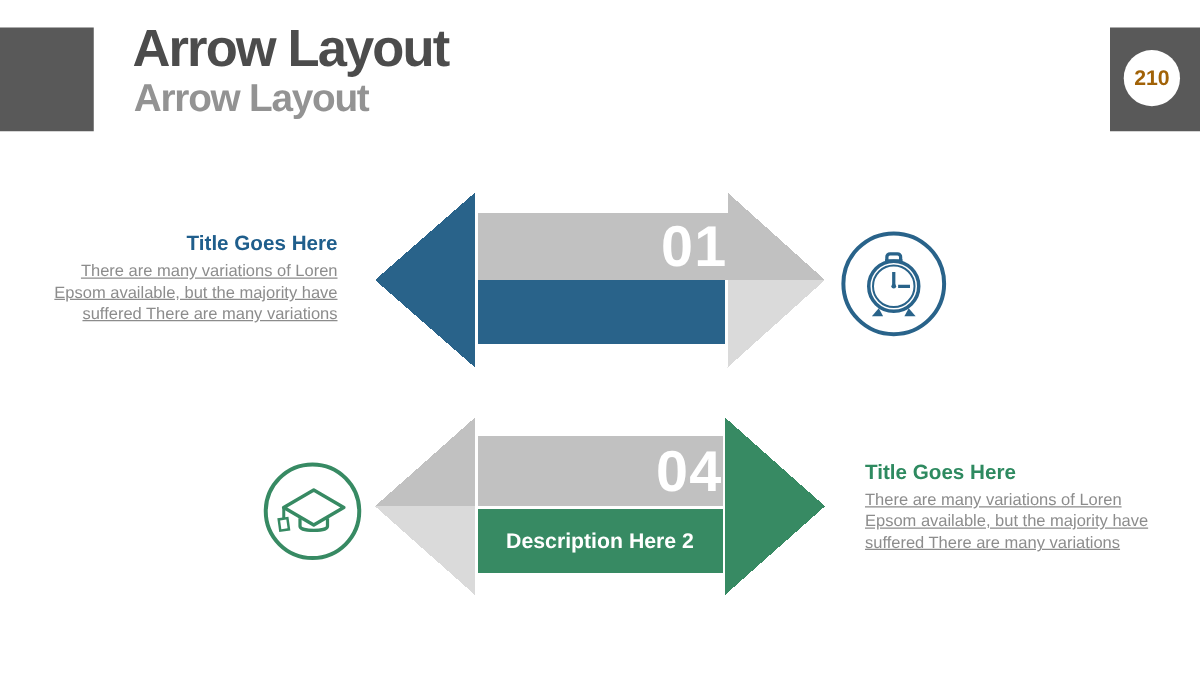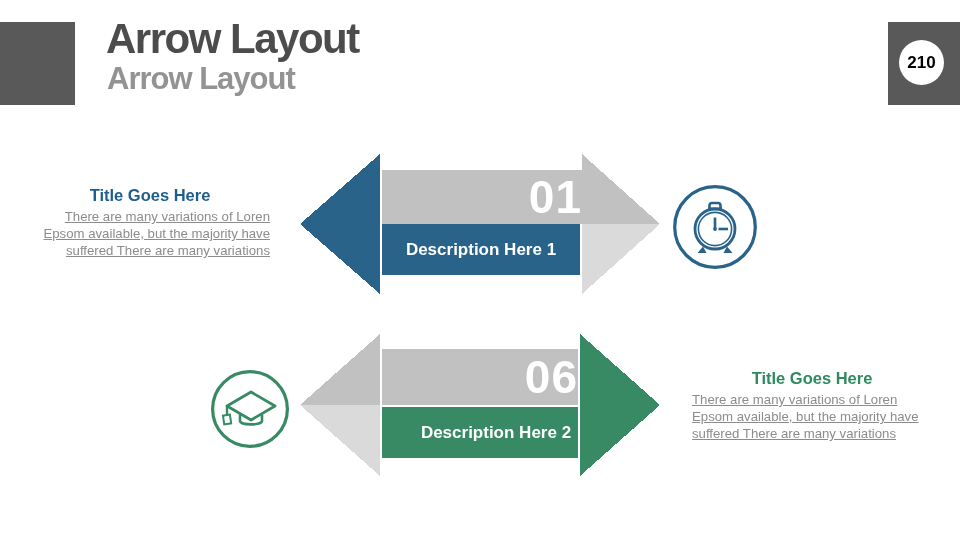--- a/index.html
+++ b/index.html
@@ -5,40 +5,40 @@
   html,body{margin:0;padding:0;}
   body{width:960px;height:540px;background:#ffffff;font-family:"Liberation Sans",sans-serif;overflow:hidden;}
   .slide{position:relative;width:960px;height:540px;background:#fff;border-radius:15px;}
 
   
   .hdr-block{position:absolute;left:0;top:22px;width:75px;height:83px;background:#595959;}
   .hdr-title{position:absolute;left:106px;top:18px;font-size:42px;font-weight:bold;color:#4c4c4c;letter-spacing:-1.5px;line-height:1.0;}
   .hdr-subtitle{position:absolute;left:107px;top:63px;font-size:31px;font-weight:bold;color:#939393;letter-spacing:-1px;line-height:1.0;}
   .badge-block{position:absolute;left:888px;top:22px;width:72px;height:83px;background:#595959;}
   .badge-circle{position:absolute;left:11px;top:18px;width:45px;height:45px;border-radius:50%;background:#ffffff;
-    display:flex;align-items:center;justify-content:center;font-size:17px;font-weight:bold;color:#000000;}
+    display:flex;align-items:center;justify-content:center;font-size:17px;font-weight:bold;color:#a16207;}
 
   
   .arrow-svg{position:absolute;}
   .g1{left:300px;top:154px;}
   .g2{left:300px;top:334px;}
 
   .num{position:absolute;text-align:right;color:#ffffff;font-weight:bold;font-size:46px;letter-spacing:1px;}
   .n1{left:382px;top:170px;width:200px;height:54px;line-height:54px;}
   .n2{left:382px;top:349px;width:196px;height:56px;line-height:56px;}
 
   .desc{position:absolute;text-align:center;color:#ffffff;font-weight:bold;font-size:17px;}
   .d1{left:382px;top:225px;width:198px;height:50px;line-height:50px;}
-  .d2{left:382px;top:407px;width:196px;height:51px;line-height:51px;margin-left:16px;}
+  .d2{left:382px;top:407px;width:196px;height:51px;line-height:51px;}
 
   
   .sidetext{position:absolute;width:240px;}
   .st1{left:30px;top:185px;text-align:right;}
   .st2{left:692px;top:368px;text-align:left;}
-  .st-title{font-size:16.5px;font-weight:bold;line-height:20px;margin-bottom:3px;text-align:center;}
+  .st-title{font-size:16.5px;font-weight:bold;line-height:20px;margin-bottom:3px;}
   .st-title.blue{color:#1f5e8c;}
   .st-title.green{color:#2e8a60;}
   .st-body{font-size:13.2px;line-height:17px;color:#8c8c8c;text-decoration:underline;}
 
   
   .icon-badge{position:absolute;}
   .ic1{left:672px;top:184px;}
   .ic2{left:210px;top:369px;}
 </style>
 </head>
@@ -56,21 +56,20 @@
   </div>
 
   <svg class="arrow-svg g1" width="360" height="140" viewBox="0 0 360 140" shape-rendering="crispEdges">
     <polygon points="0,70 80,0 80,140" fill="#29638a"></polygon>
     <rect x="82" y="16" width="200" height="54" fill="#c1c1c1"></rect>
     <rect x="82" y="70" width="198" height="51" fill="#29638a"></rect>
     <polygon points="282,0 360,70 282,70" fill="#c1c1c1"></polygon>
     <polygon points="282,70 360,70 282,140" fill="#dadada"></polygon>
   </svg>
   <div class="num n1">01</div>
-  <div class="desc d1">Description Here 1</div>
 
   <div class="sidetext st1">
     <div class="st-title blue">Title Goes Here</div>
     <div class="st-body">There are many variations of Loren Epsom available, but the majority have suffered  There are many variations</div>
   </div>
 
   <svg class="icon-badge ic1" width="86" height="86" viewBox="0 0 86 86">
     <circle cx="43" cy="43" r="40.3" fill="none" stroke="#29638a" stroke-width="3.2"></circle>
     <circle cx="43" cy="45" r="20" fill="none" stroke="#29638a" stroke-width="2.8"></circle>
     <circle cx="43" cy="45" r="16.6" fill="none" stroke="#29638a" stroke-width="1.6"></circle>
@@ -83,21 +82,21 @@
     <path d="M55,62.5 l5.5,6.5 h-9 z" fill="#29638a"></path>
   </svg>
 
   <svg class="arrow-svg g2" width="360" height="142" viewBox="0 0 360 142" shape-rendering="crispEdges">
     <polygon points="80,0 0,71 80,71" fill="#c1c1c1"></polygon>
     <polygon points="80,71 80,142 0,71" fill="#dadada"></polygon>
     <rect x="82" y="15" width="196" height="56" fill="#c1c1c1"></rect>
     <rect x="82" y="73" width="196" height="51" fill="#378a63"></rect>
     <polygon points="280,0 360,71 280,142" fill="#378a63"></polygon>
   </svg>
-  <div class="num n2">06</div>
+  <div class="num n2">04</div>
   <div class="desc d2">Description Here 2</div>
 
   <div class="sidetext st2">
     <div class="st-title green">Title Goes Here</div>
     <div class="st-body">There are many variations of Loren Epsom available, but the majority have suffered  There are many variations</div>
   </div>
 
   <svg class="icon-badge ic2" width="80" height="80" viewBox="0 0 80 80">
     <circle cx="40" cy="40" r="37.4" fill="none" stroke="#378a63" stroke-width="3.2"></circle>
     <polygon points="17,37 41,23 65,37 41,51" fill="none" stroke="#378a63" stroke-width="2.8" stroke-linejoin="round"></polygon>

